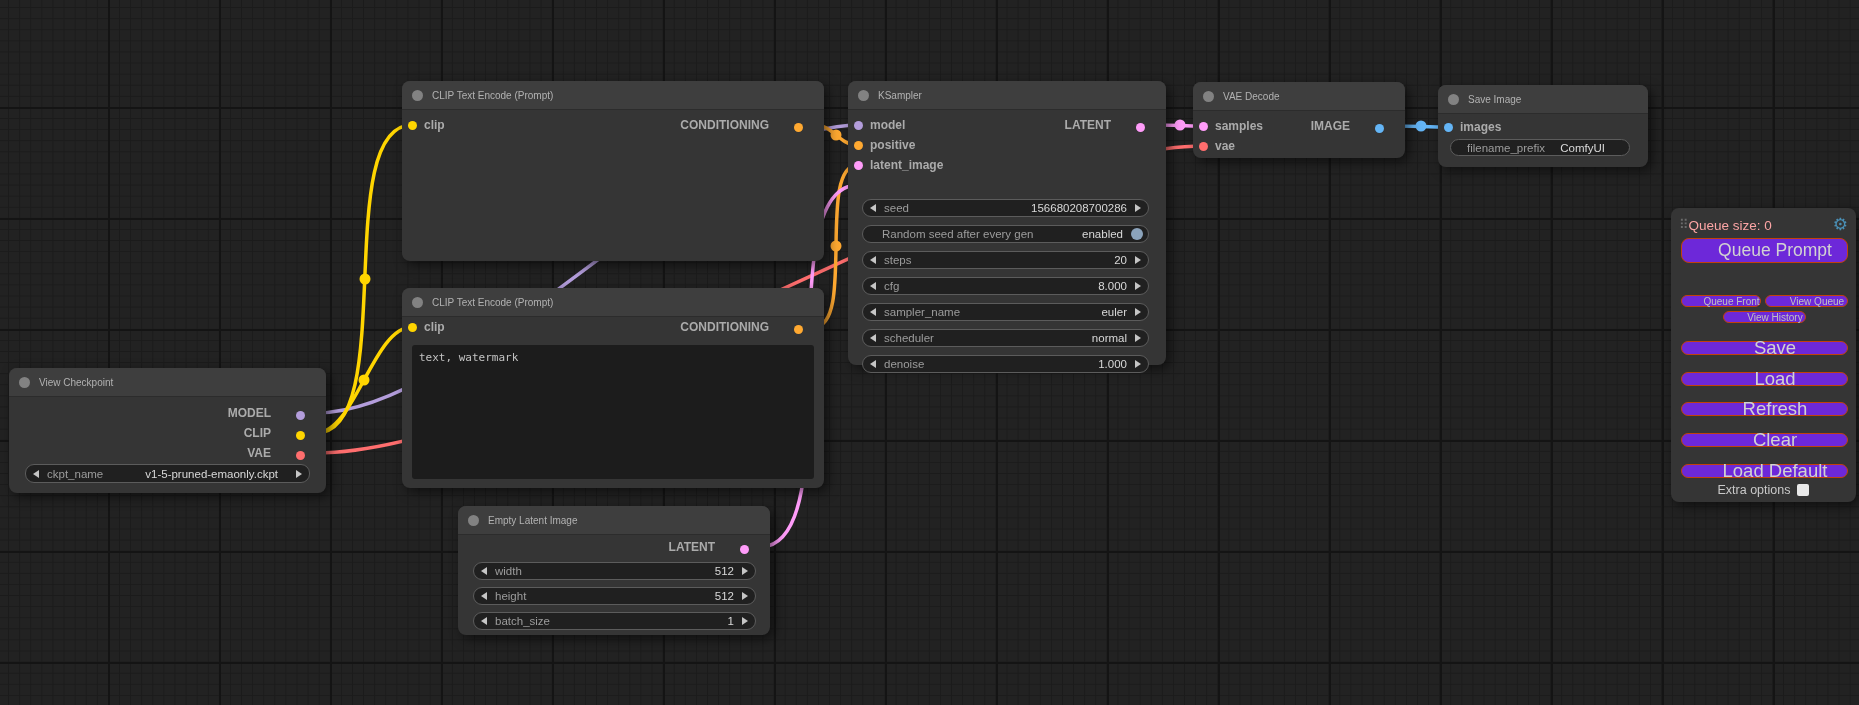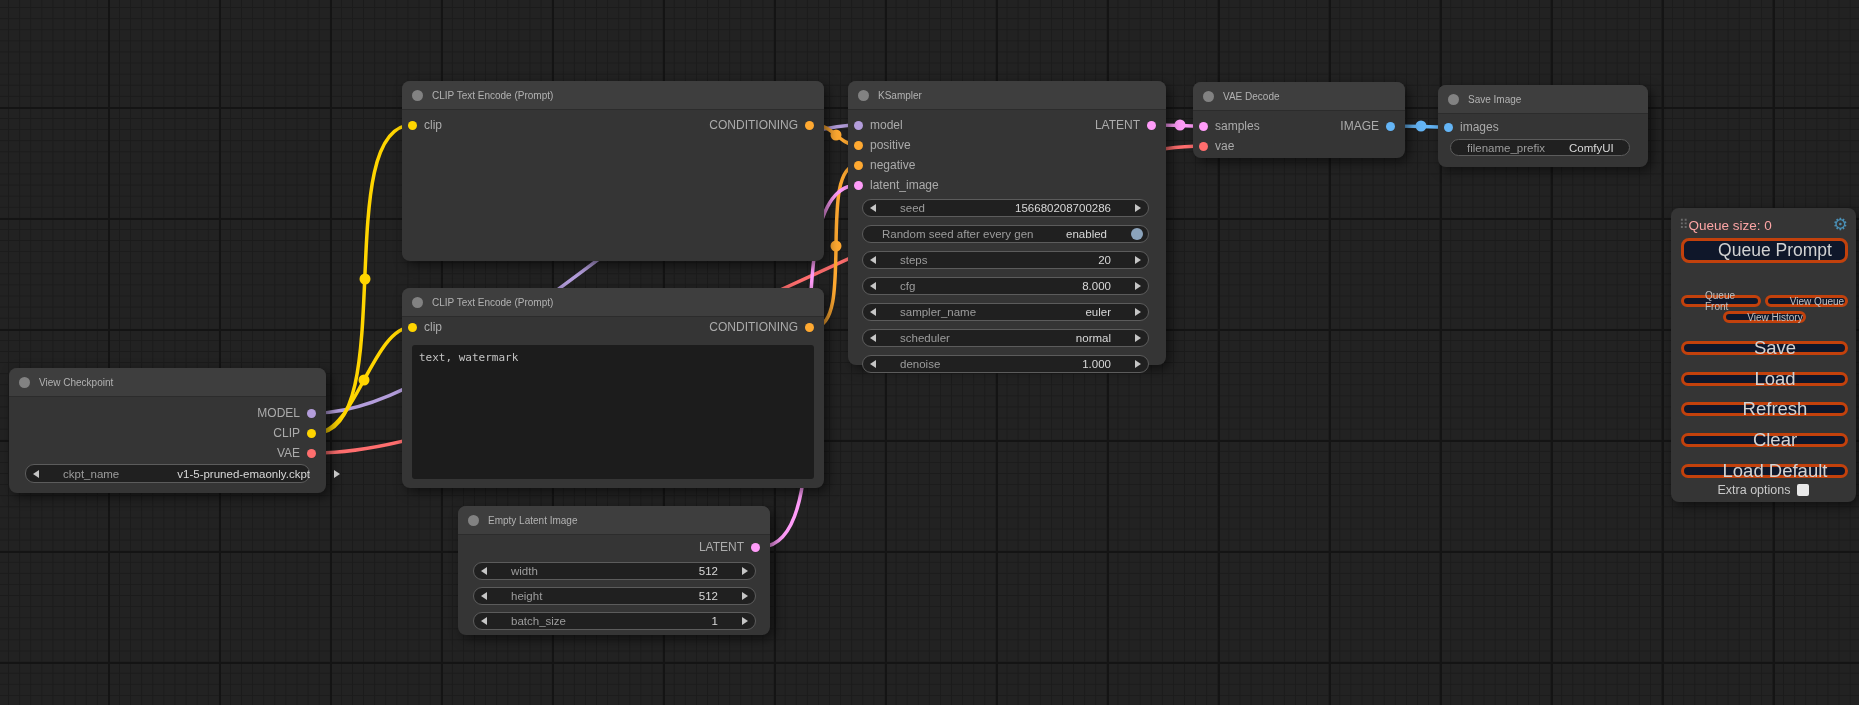--- a/index.html
+++ b/index.html
@@ -20,31 +20,31 @@
     position:absolute;background:#353535;border-radius:8px;z-index:2;
     box-shadow:4px 4px 12px rgba(0,0,0,.55);color:#b4b4b4;
   }
   .ntitle{
     position:absolute;left:0;right:0;top:0;height:29px;background:#3e3e3e;
     border-radius:8px 8px 0 0;display:flex;align-items:center;gap:9px;
     padding-left:10px;font-size:10px;color:#b2b2b2;box-sizing:border-box;
     border-bottom:1px solid #2c2c2c;
   }
   .ndot{width:11px;height:11px;border-radius:50%;background:#828282;flex:none;}
-  .ports{position:absolute;left:0;right:4px;display:flex;flex-direction:column;}
+  .ports{position:absolute;left:0;right:15px;display:flex;flex-direction:column;font-weight:bold;}
   .prow{height:20px;display:flex;align-items:center;font-size:12px;color:#ababab;padding:0 6px;box-sizing:border-box;}
   .pin{display:flex;align-items:center;gap:7px;}
-  .pout{display:flex;align-items:center;gap:7px;margin-left:auto;}
+  .pout{display:flex;align-items:flex-end;gap:25px;margin-left:auto;}
   .pdot{width:9px;height:9px;border-radius:50%;flex:none;}
   .c-model{background:#B39DDB;}.c-clip{background:#FFD500;}.c-vae{background:#FF6E6E;}
   .c-cond{background:#FFA931;}.c-latent{background:#FF9CF9;}.c-image{background:#64B5F6;}
   .wstack{position:absolute;display:flex;flex-direction:column;gap:8px;}
   .widget{
     height:16px;border-radius:9px;background:#202020;border:1px solid #5c5c5c;
-    display:flex;align-items:center;gap:24px;font-size:11.5px;padding:0 7px;
+    display:flex;align-items:center;gap:8px;font-size:11.5px;padding:0 7px;
   }
   .wlabel{color:#9c9c9c;white-space:nowrap;}
   .wval{margin-left:auto;color:#d8d8d8;white-space:nowrap;}
   .arrL{width:0;height:0;border-top:4px solid transparent;border-bottom:4px solid transparent;border-right:6px solid #c6c6c6;flex:none;}
   .arrR{width:0;height:0;border-top:4px solid transparent;border-bottom:4px solid transparent;border-left:6px solid #c6c6c6;flex:none;}
   .toggle{width:12px;height:12px;border-radius:50%;background:#8ba3bb;flex:none;margin-right:-2px;}
   .tarea{
     position:absolute;left:10px;right:10px;background:#1c1c1c;border-radius:3px;
     font-family:"DejaVu Sans Mono",monospace;font-size:11px;line-height:1.45;
     color:#c3c3c3;padding:5px 7px;box-sizing:border-box;white-space:pre-wrap;overflow:hidden;
@@ -53,22 +53,22 @@
   #menu{
     position:absolute;left:1671px;top:208px;width:185px;height:294px;z-index:3;
     background:#353535;border-radius:8px;box-shadow:4px 4px 12px rgba(0,0,0,.55);
     color:#c9c9c9;
   }
   .mhead{position:absolute;top:8px;left:8px;right:8px;height:18px;display:flex;align-items:center;}
   .drag{color:#6a6a6a;font-size:13px;line-height:10px;}
   .qsize{flex:1;font-size:13.5px;color:#fca5a5;}
   .gear{color:#4A8FB5;font-size:17px;line-height:16px;}
   .btn{
-    position:absolute;left:10px;width:167px;box-sizing:border-box;background:#0f172a;
-    border:3px solid #c2410c;border-radius:8px;color:#d2d2d2;
+    position:absolute;left:10px;width:167px;box-sizing:border-box;background:#6d28d9;
+    border:1px solid #c2410c;border-radius:8px;color:#d2d2d2;
     display:flex;align-items:center;justify-content:center;cursor:pointer;padding-left:21px;
   }
   .btn.big{height:14px;font-size:18.5px;}
   .btn.sm{border-radius:7px;font-size:10px;height:12px;color:#c0c0c0;}
   .extras{position:absolute;top:274px;left:0;right:0;height:15px;display:flex;align-items:center;justify-content:center;gap:7px;font-size:12.5px;}
   .chk{width:12px;height:12px;background:#e9e9e9;border-radius:2px;}
 </style>
 </head>
 <body>
 
@@ -218,26 +218,20 @@
           </span>
       </div>
       <div class="prow">
           <span class="pin">
             <span class="pdot c-cond"></span>
             <span>positive</span>
           </span>
         </div>
       <div class="prow">
           <span class="pin">
-            <span class="pdot c-cond"></span>
-            <span>negative</span>
-          </span>
-        </div>
-      <div class="prow">
-          <span class="pin">
             <span class="pdot c-latent"></span>
             <span>latent_image</span>
           </span>
         </div>
     </div>
     <div class="wstack" style="top:118px;left:14px;right:17px;">
       <div class="widget">
         <span class="arrL"></span>
         <span class="wlabel">seed</span>
         <span class="wval">156680208700286</span>

